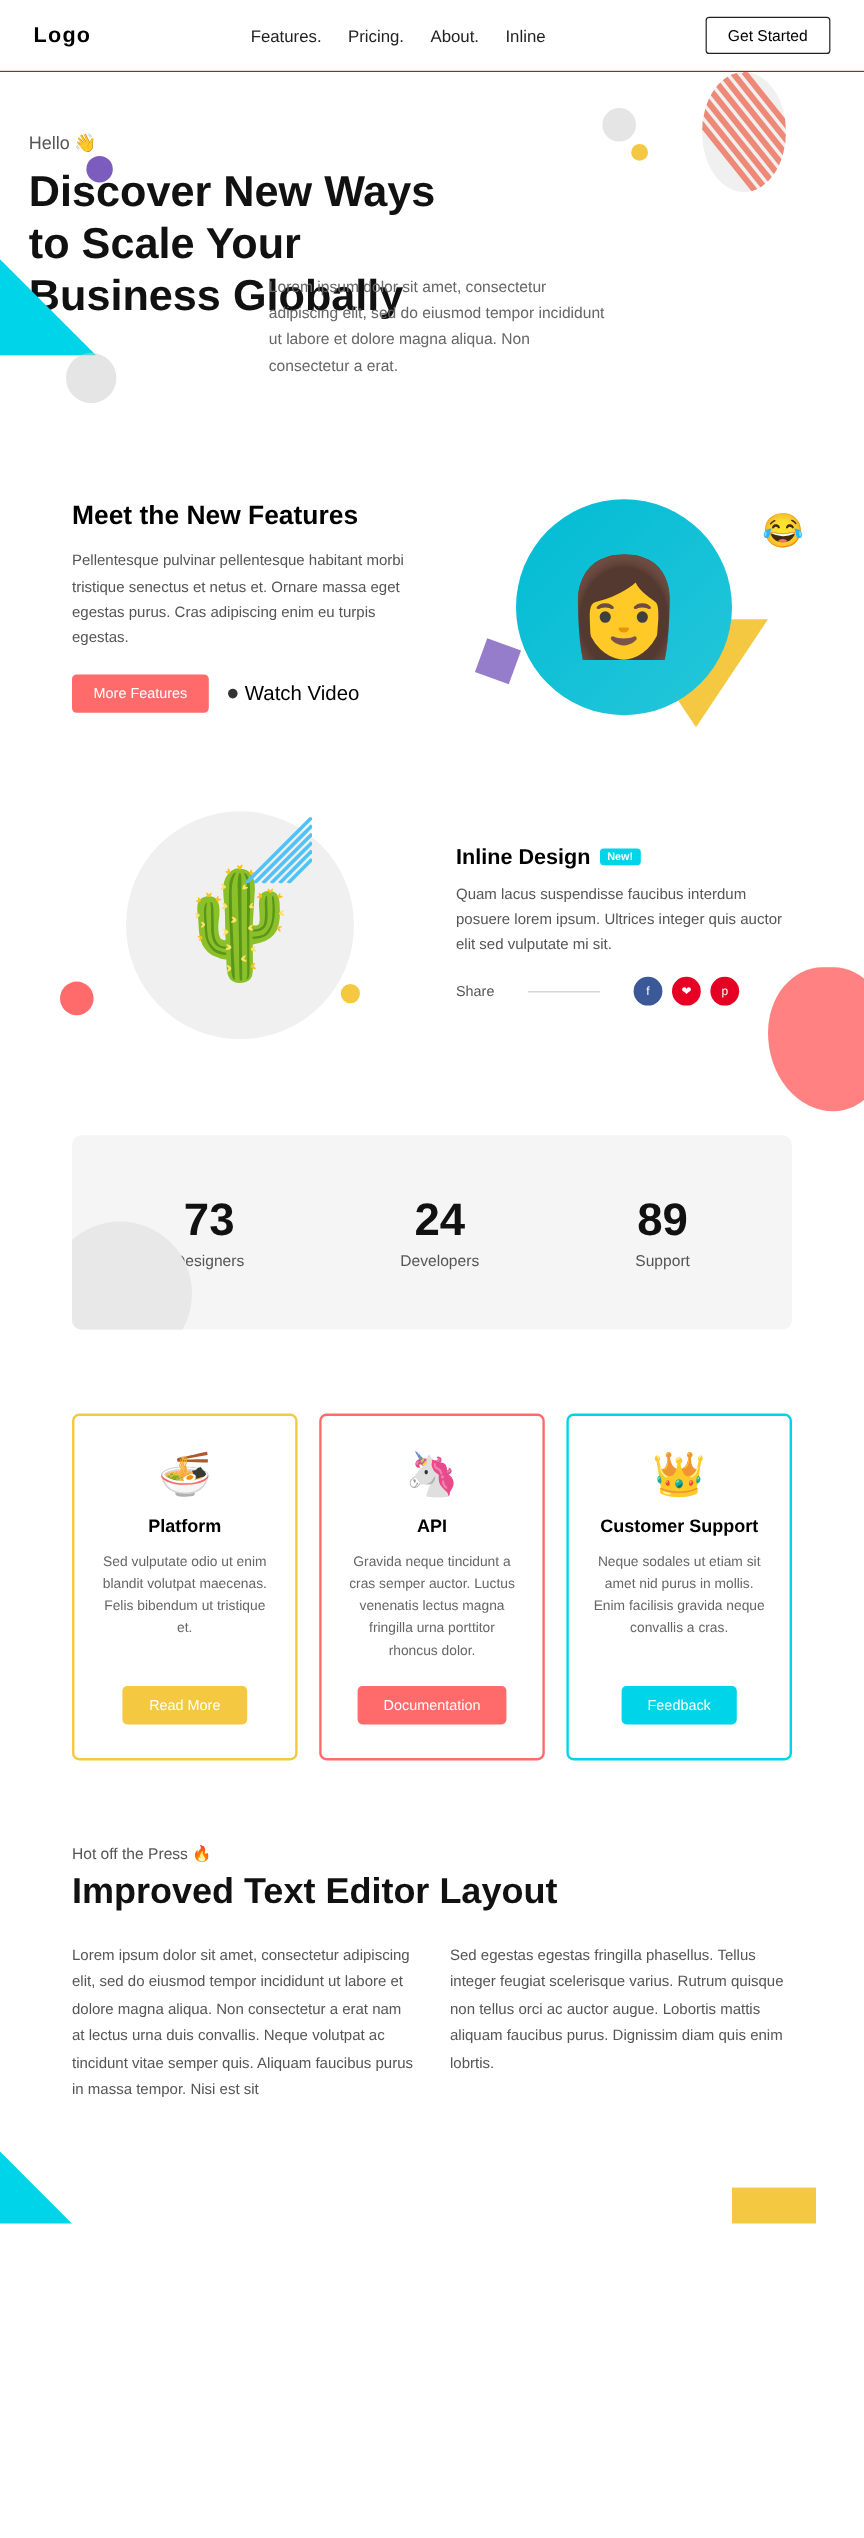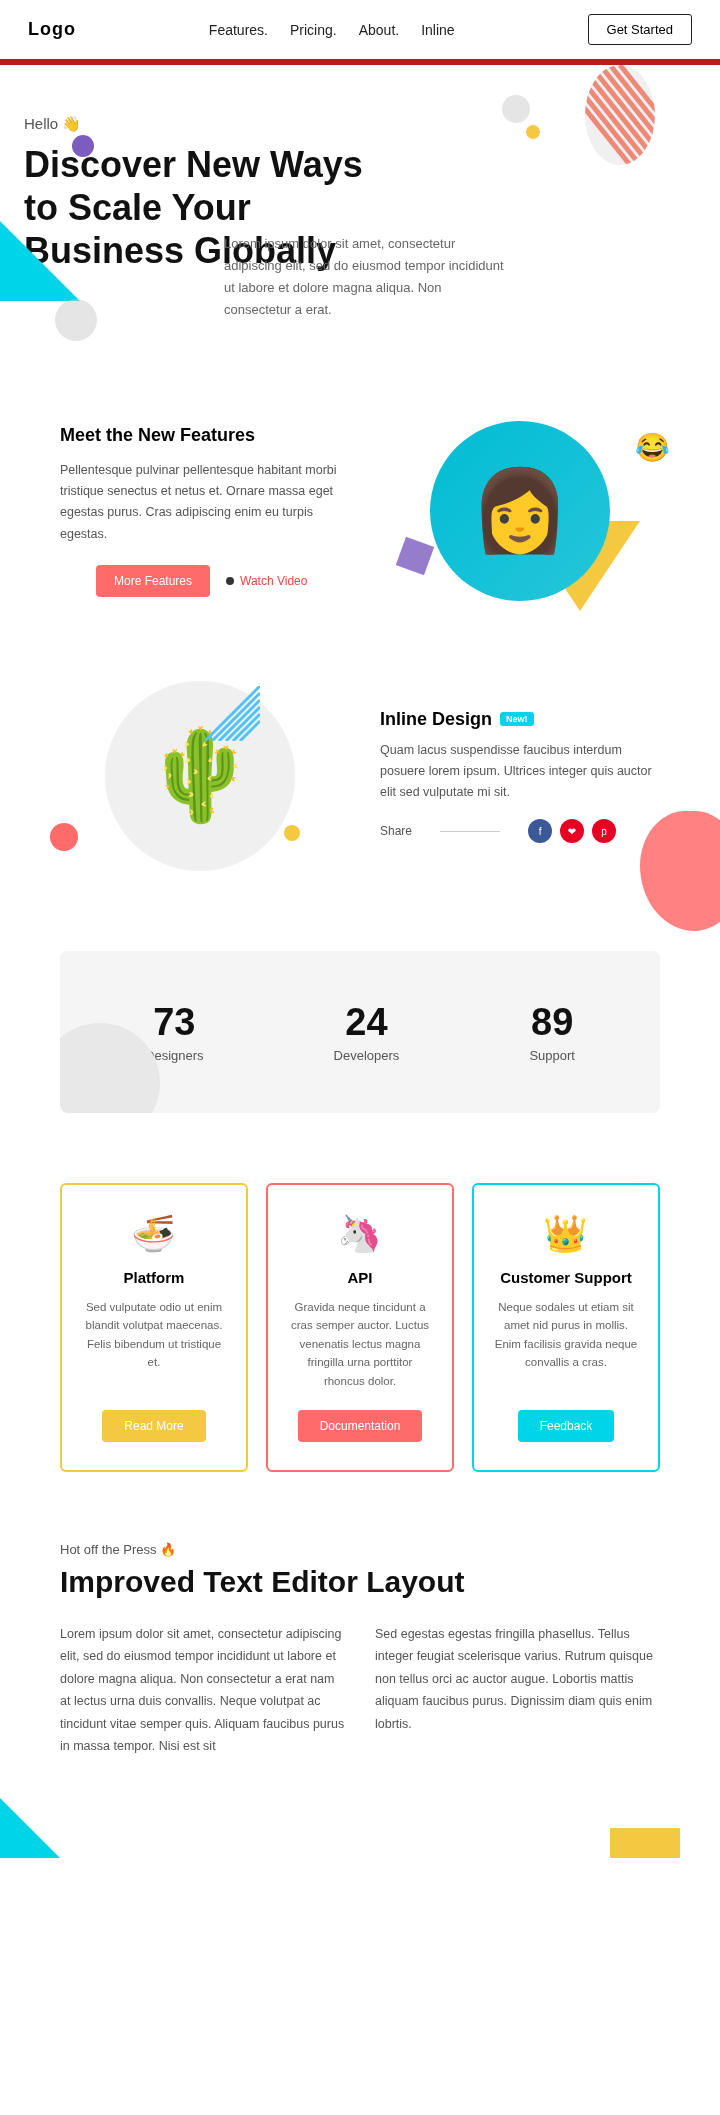--- a/index.html
+++ b/index.html
@@ -1,21 +1,21 @@
 <!DOCTYPE html>
 <html><head>
   <meta charset="utf-8">
   <style>
     * { margin: 0; padding: 0; box-sizing: border-box; }
     body { font-family: 'Helvetica Neue', Arial, sans-serif; background: #fff; width: 720px; overflow-x: hidden; }
 
     
     .navbar {
       display: flex; align-items: center; justify-content: space-between;
-      padding: 14px 28px; border-bottom: 6px solid #b91c1c; position: relative; z-index: 10;
+      padding: 14px 28px; border-bottom: 1px solid #b91c1c; position: relative; z-index: 10;
     }
     .navbar-logo { font-weight: 800; font-size: 18px; letter-spacing: 1px; }
     .navbar-links { display: flex; gap: 22px; }
     .navbar-links a { text-decoration: none; color: #222; font-size: 14px; }
     .navbar-btn {
       border: 1.5px solid #222; background: #fff; padding: 7px 18px;
       font-size: 13px; cursor: pointer; border-radius: 3px; font-weight: 500;
     }
 
     
@@ -50,25 +50,25 @@
     .shape-gray-dot-hero {
       position: absolute; top: 30px; right: 190px; width: 28px; height: 28px;
       border-radius: 50%; background: #ccc; opacity: 0.5;
     }
 
     
     .features-section {
       padding: 40px 60px; display: flex; align-items: center; gap: 40px; position: relative;
     }
     .features-left { flex: 1; }
-    .features-title { font-size: 18px; font-weight: 700; margin-bottom: 14px; }
+    .features-title { font-size: 22px; font-weight: 700; margin-bottom: 14px; }
     .features-desc { font-size: 12.5px; color: #555; line-height: 1.7; margin-bottom: 20px; }
-    .features-buttons { display: flex; align-items: center; gap: 16px; margin-left: 36px; }
+    .features-buttons { display: flex; align-items: center; gap: 16px; }
     .btn-primary { background: #ff6b6b; color: #fff; border: none; padding: 9px 18px; font-size: 12px; border-radius: 4px; cursor: pointer; font-weight: 500; }
-    .btn-video { display: flex; align-items: center; gap: 6px; font-size: 12px; color: #ef4444; cursor: pointer; background: none; border: none; }
+    .btn-video { display: flex; align-items: center; gap: 6px; font-size: 17px; color: #000000; cursor: pointer; background: none; border: none; }
     .btn-video-dot { width: 8px; height: 8px; border-radius: 50%; background: #333; }
     .features-right { flex: 1; display: flex; justify-content: center; align-items: center; position: relative; }
     .features-img-circle {
       width: 180px; height: 180px; border-radius: 50%; overflow: hidden;
       background: linear-gradient(135deg, #00bcd4, #26c6da);
       display: flex; align-items: center; justify-content: center;
       font-size: 60px; position: relative; z-index: 2;
     }
     .shape-yellow-triangle {
       position: absolute; bottom: -10px; right: 20px;

